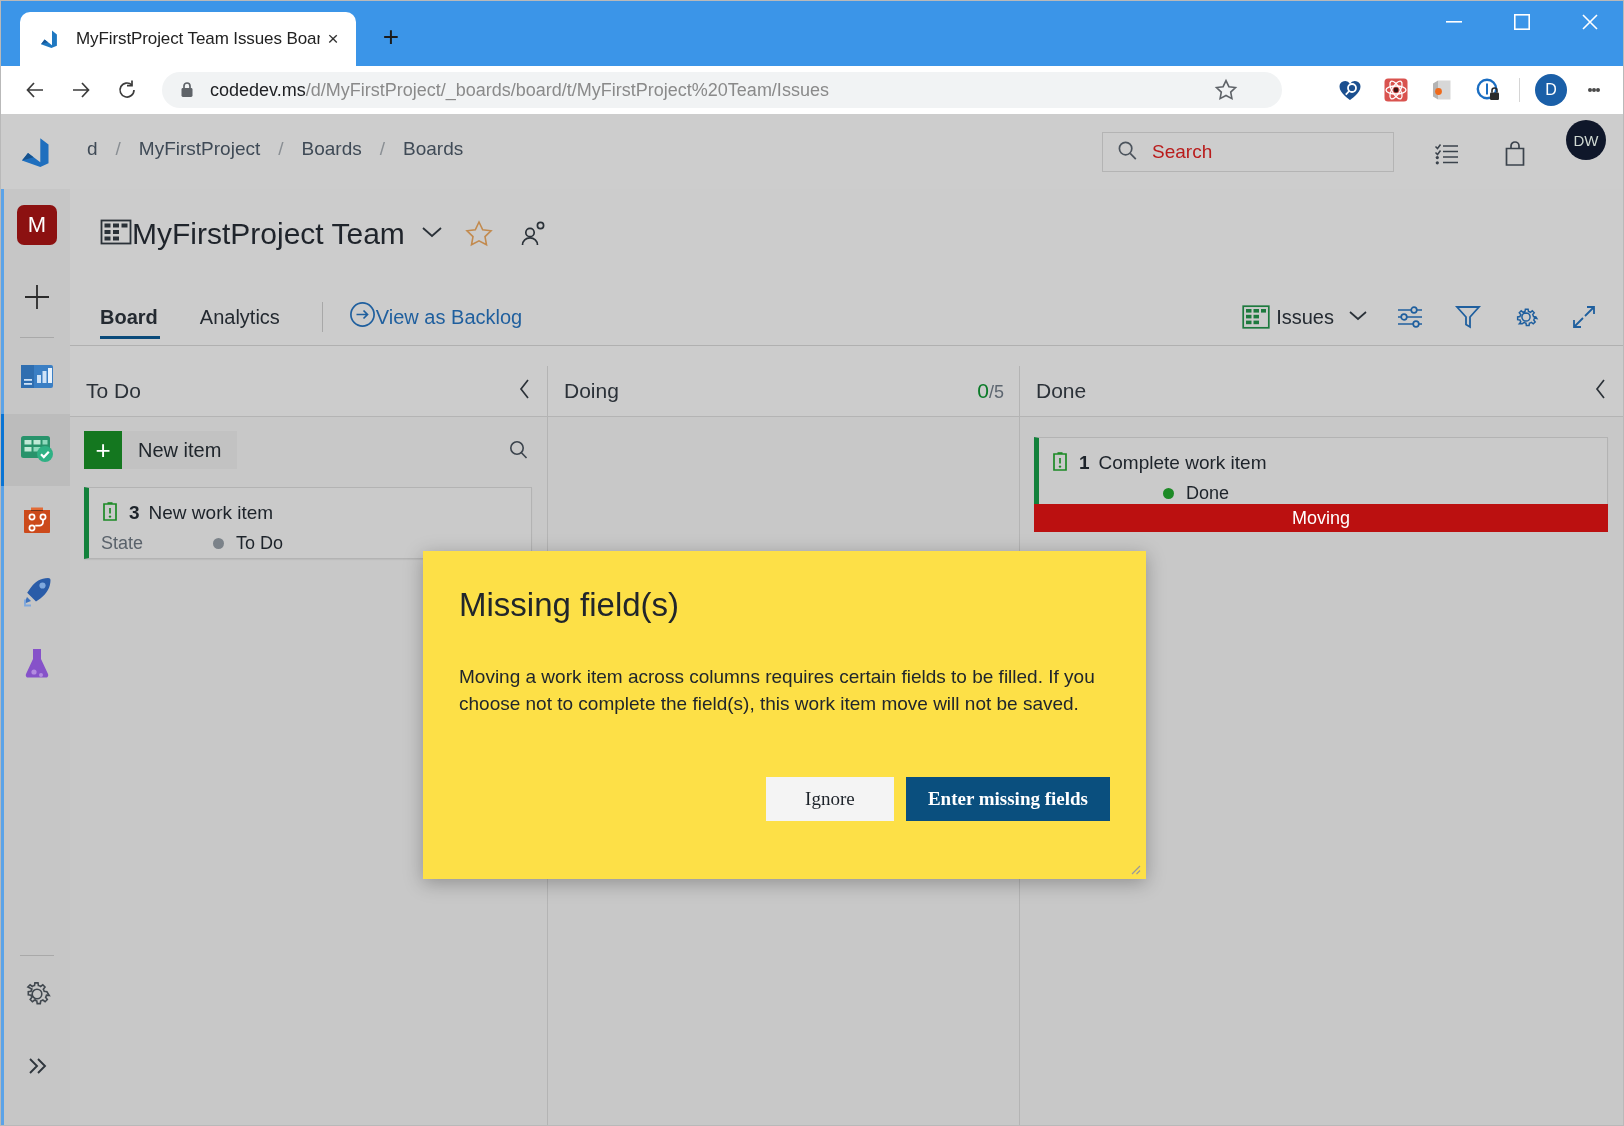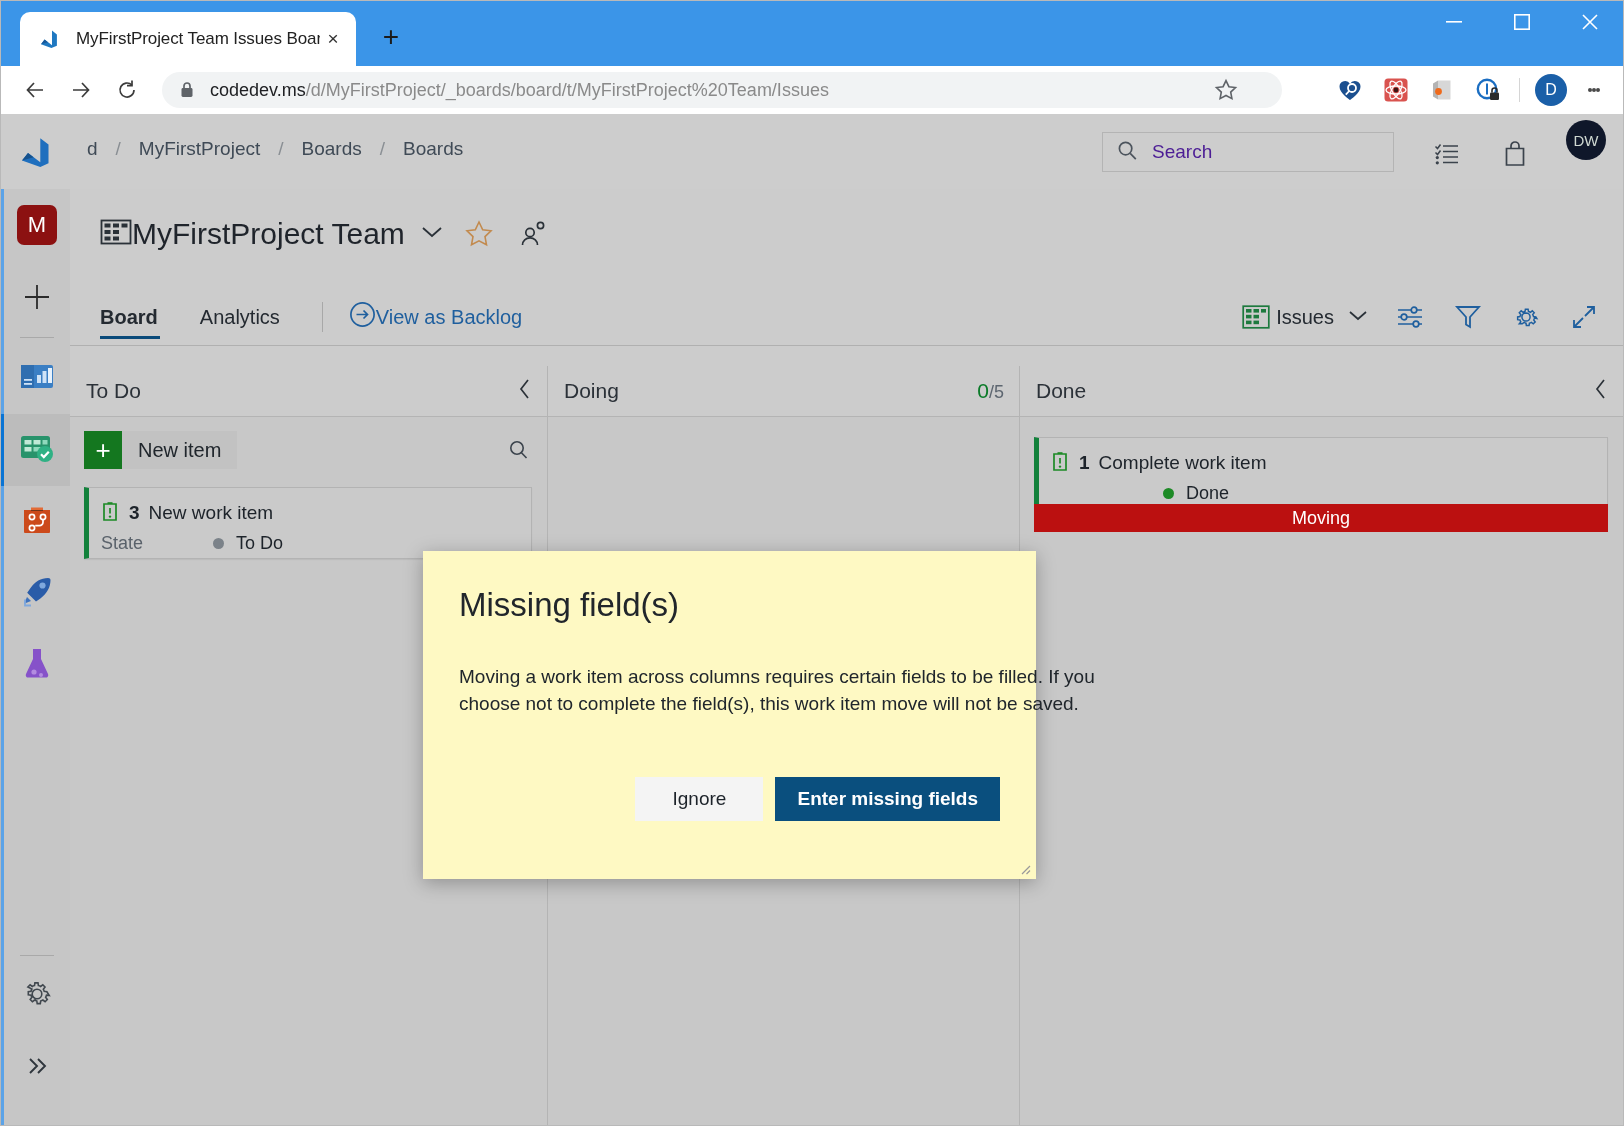--- a/index.html
+++ b/index.html
@@ -70,21 +70,21 @@
   .ado { position: absolute; left: 0; top: 114px; width: 1624px; height: 1012px; background: #cccccc; }
   .ado-header { position: absolute; left: 0; top: 0; width: 1624px; height: 75px; background: #cdcdcd; }
   .ado-logo { position: absolute; left: 18px; top: 18px; width: 40px; height: 40px; }
   .breadcrumb { position: absolute; left: 85px; top: 24px; display: flex; align-items: center; font-size: 19px; }
   .bc-item { color: #3f4a56; padding: 0 2px; }
   .bc-sep { color: #8a8f94; margin: 0 16px; }
   .search-box {
     position: absolute; right: 230px; top: 18px; width: 292px; height: 40px;
     border: 1px solid #b4b4b4; background: #cdcdcd; display: flex; align-items: center; padding-left: 14px;
   }
-  .search-ph { margin-left: 14px; font-size: 19px; color: #4c1d95; }
+  .search-ph { margin-left: 14px; font-size: 19px; color: #b91c1c; }
   .hdr-icon { position: absolute; top: 24px; width: 34px; height: 32px; display: flex; align-items: center; justify-content: center; }
   .hdr-avatar {
     position: absolute; right: 18px; top: 6px; width: 40px; height: 40px; border-radius: 50%;
     background: #0f172a; color: #cfd8d2; font-size: 15px; display: flex; align-items: center; justify-content: center;
   }
 
   
   .rail { position: absolute; left: 0; top: 75px; width: 70px; height: 937px; background: #c6c6c6; border-left: 4px solid #5ba3e8; }
   .rail-item { position: relative; width: 66px; height: 72px; display: flex; align-items: center; justify-content: center; }
   .rail-item.active { background: #bcbcbc; }
@@ -152,27 +152,27 @@
   .card-meta { display: flex; align-items: center; padding: 8px 12px 0 12px; }
   .card-field-lbl { font-size: 18px; color: #5a626b; }
   .card-state { display: flex; align-items: center; margin-left: 70px; }
   .dot { width: 11px; height: 11px; border-radius: 50%; display: inline-block; }
   .card-state-lbl { font-size: 18px; color: #1d232a; margin-left: 12px; }
   .card-err { position: absolute; left: -5px; right: -1px; bottom: -24px; height: 28px; background: #bb1010;
     color: #fff; font-size: 18px; display: flex; align-items: center; justify-content: center; }
 
   
   .modal {
-    position: absolute; left: 423px; top: 437px; width: 613px; height: 328px;
-    background: #fef9c3; box-shadow: 0 4px 18px rgba(0,0,0,0.28); padding-left: 12px;
+    position: absolute; left: 423px; top: 437px; width: 723px; height: 328px;
+    background: #fde047; box-shadow: 0 4px 18px rgba(0,0,0,0.28); padding-left: 12px;
   }
   .modal-title { position: absolute; left: 36px; top: 35px; font-size: 33px; color: #21262b; font-weight: normal; }
   .modal-body { position: absolute; left: 36px; top: 112px; width: 648px; font-size: 19px; line-height: 27px; color: #20262c; }
   .modal-actions { position: absolute; right: 36px; bottom: 58px; display: flex; align-items: center; }
-  .btn { height: 44px; font-size: 19px; display: flex; align-items: center; justify-content: center; border: none; }
+  .btn { height: 44px; font-size: 19px; display: flex; align-items: center; justify-content: center; border: none; font-family: Liberation Serif, serif; }
   .btn-secondary { background: #f4f4f4; color: #1d232a; min-width: 128px; padding: 0 22px; }
   .btn-primary { background: #0a4f7e; color: #fff; font-weight: bold; padding: 0 22px; margin-left: 12px; }
   .resize-grip { position: absolute; right: 5px; bottom: 4px; width: 14px; height: 14px; }
 
   .win-border { position: absolute; left: 0; top: 0; width: 1624px; height: 1126px; border: 1px solid #b9b9b9; pointer-events: none; }
 </style>
 </head>
 <body>
 
 <div id="app">

